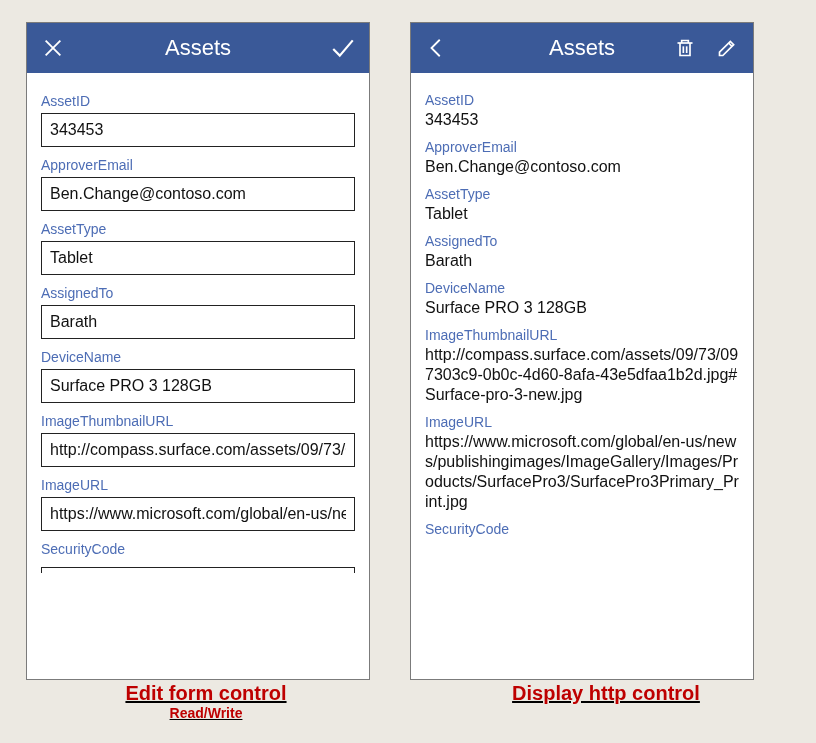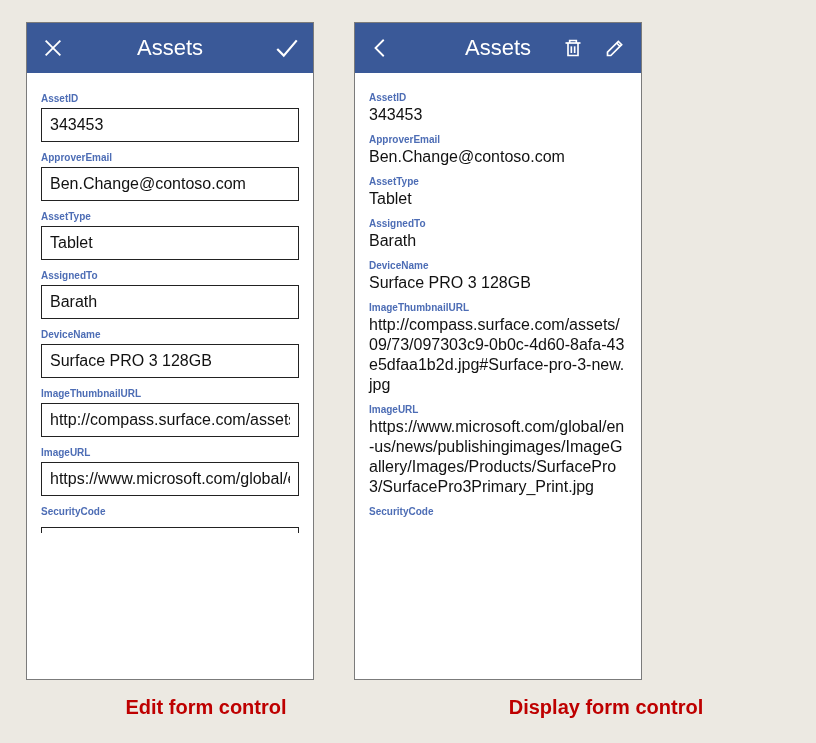--- a/index.html
+++ b/index.html
@@ -9,21 +9,21 @@
     width: 816px;
     height: 743px;
     position: relative;
   }
   .panels {
     display: flex;
     gap: 40px;
     padding: 22px 26px 0 26px;
   }
   .phone {
-    width: 288px;
+    width: 344px;
     height: 658px;
     background: #ffffff;
     border: 1px solid #7b7b7b;
     display: flex;
     flex-direction: column;
     overflow: hidden;
   }
   .titlebar {
     background: #3a5998;
     height: 50px;
@@ -56,23 +56,22 @@
   }
   .icon-btn svg { stroke: #ffffff; fill: none; stroke-width: 2; }
   .body {
     padding: 10px 14px 10px 14px;
     overflow: hidden;
     flex: 1;
   }
   .field { margin-top: 10px; }
   .field-label {
     color: #4d6db5;
-    font-size: 10px;
+    font-size: 14px;
     margin-bottom: 4px;
-    font-weight: bold;
   }
   .field-input {
     width: 100%;
     height: 34px;
     border: 1px solid #222;
     font-size: 16px;
     padding: 4px 8px;
     font-family: inherit;
     color: #111;
     background: #fff;
@@ -83,21 +82,22 @@
     font-size: 16px;
     line-height: 1.25;
     word-break: break-all;
     white-space: normal;
   }
   .display .field { margin-top: 9px; }
   .display .field-label { margin-bottom: 2px; }
   .captions {
     display: flex;
     gap: 40px;
-    padding: 16px 26px 0 26px;
+    padding: 2px 26px 0 26px;
+    text-decoration: underline;
   }
   .caption {
     width: 360px;
     text-align: center;
     color: #be0000;
   }
   .caption .big { font-size: 20px; font-weight: 700; }
   .caption .small { font-size: 14px; font-weight: 700; margin-top: 0px; }
 </style>
 </head>
@@ -221,17 +221,18 @@
         <div class="field-label">SecurityCode</div>
       </div>
     </div>
   </div>
 
 </div>
 
 <div class="captions">
   <div class="caption">
     <div class="big">Edit form control</div>
+    <div class="small">Read/Write</div>
   </div>
   <div class="caption">
-    <div class="big">Display form control</div>
+    <div class="big">Display http control</div>
   </div>
 </div>
 
 </body></html>

